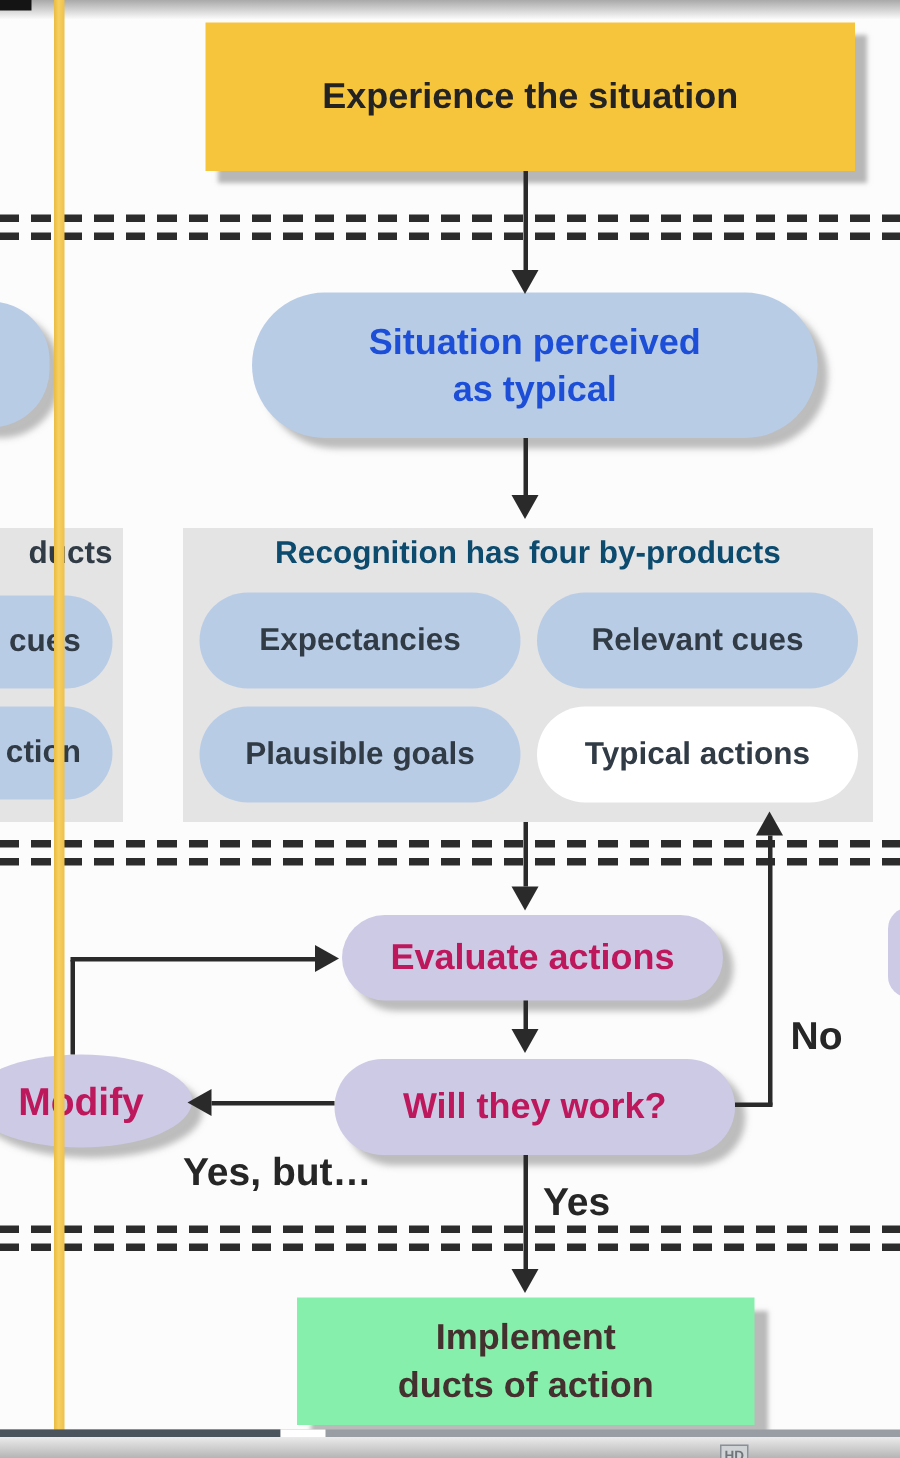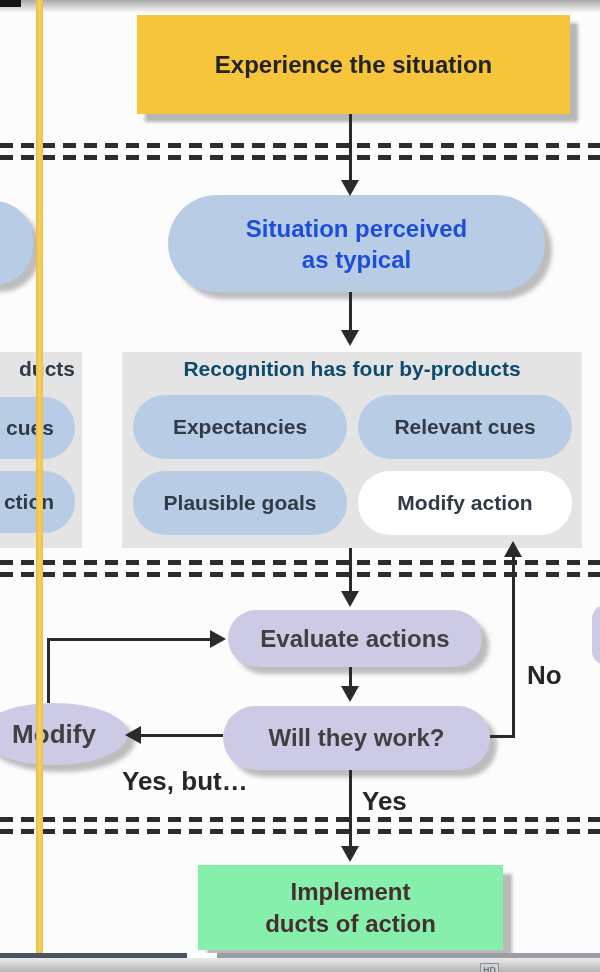--- a/index.html
+++ b/index.html
@@ -23,21 +23,21 @@
   .leftcap{left:-45px;top:201px;width:78px;height:84px;border-radius:42px;z-index:1;}
   .panel{top:352px;height:196px;background:#e4e4e4;z-index:1;}
   .panel-main{left:122px;width:460px;}
   .panel-left{left:0;width:82px;overflow:hidden;}
   .panel-title{left:122px;top:357px;width:460px;font-size:21px;color:#0c4a6e;text-align:center;z-index:2;}
   .ipill{width:214px;height:64px;border-radius:32px;background:#b9cce6;
         font-size:21px;color:#313b46;z-index:2;}
   .ipill.white{background:#ffffff;box-shadow:none;}
   .fragpill{left:-75px;width:150px;height:62px;border-radius:31px;background:#b9cce6;}
   .fragtext{font-size:21px;color:#313b46;z-index:2;}
-  .lav{background:#cdcae5;box-shadow:7px 7px 4px rgba(125,125,125,0.5);color:#404040;}
+  .lav{background:#cdcae5;box-shadow:7px 7px 4px rgba(125,125,125,0.5);color:#be185d;}
   .evalpill{left:228px;top:610px;width:254px;height:57px;border-radius:29px;font-size:24px;z-index:2;}
   .willpill{left:223px;top:706px;width:267px;height:64px;border-radius:32px;font-size:24px;z-index:2;}
   .modify{left:-20px;top:703px;width:148px;height:62px;border-radius:50%;font-size:26px;z-index:2;}
   .rsliver{left:592px;top:605px;width:14px;height:60px;border-radius:30px 0 0 30px;background:#cdcae5;z-index:1;}
   .pinkbox{left:198px;top:865px;width:305px;height:85px;background:#86efac;
         box-shadow:9px 9px 3px rgba(120,120,120,0.5);
         font-size:24px;line-height:32px;color:#44302e;z-index:2;}
   
   .dash{left:0;width:600px;height:5px;z-index:3;
         background:repeating-linear-gradient(90deg,#2c2c2c 0 13px,transparent 13px 21px);}
@@ -105,21 +105,21 @@
   <div class="abs ipill ctr" style="left:133px;top:395px;">
     <span>Expectancies</span>
   </div>
   <div class="abs ipill ctr" style="left:358px;top:395px;">
     <span>Relevant cues</span>
   </div>
   <div class="abs ipill ctr" style="left:133px;top:471px;">
     <span>Plausible goals</span>
   </div>
   <div class="abs ipill white ctr" style="left:358px;top:471px;">
-    <span>Modify action</span>
+    <span>Typical actions</span>
   </div>
 
   <div class="abs dash" style="top:560px;"></div>
   <div class="abs dash" style="top:572px;"></div>
 
   <div class="abs vline" style="left:349px;top:548px;height:43px;"></div>
   <div class="abs head-down" style="left:341px;top:591px;"></div>
 
   <div class="abs head-up" style="left:504px;top:541px;"></div>
   <div class="abs vline" style="left:512px;top:557px;height:180px;"></div>
@@ -139,21 +139,21 @@
 
   <div class="abs lav modify ctr">
     <span>Modify</span>
   </div>
   <div class="abs hline" style="left:141px;top:734px;width:82px;"></div>
   <div class="abs head-left" style="left:125px;top:726px;"></div>
   <div class="abs vline" style="left:47px;top:640px;height:63px;"></div>
   <div class="abs hline" style="left:47px;top:638px;width:163px;"></div>
   <div class="abs head-right" style="left:210px;top:630px;"></div>
 
-  <div class="abs lbl" style="left:527px;top:660px;">No</div>
+  <div class="abs lbl" style="left:527px;top:675px;">No</div>
   <div class="abs lbl" style="left:122px;top:766px;">Yes, but…</div>
   <div class="abs lbl" style="left:362px;top:786px;">Yes</div>
 
   <div class="abs vline" style="left:349px;top:770px;height:76px;"></div>
   <div class="abs head-down" style="left:341px;top:846px;"></div>
 
   <div class="abs dash" style="top:817px;"></div>
   <div class="abs dash" style="top:829px;"></div>
 
   <div class="abs pinkbox ctr">

